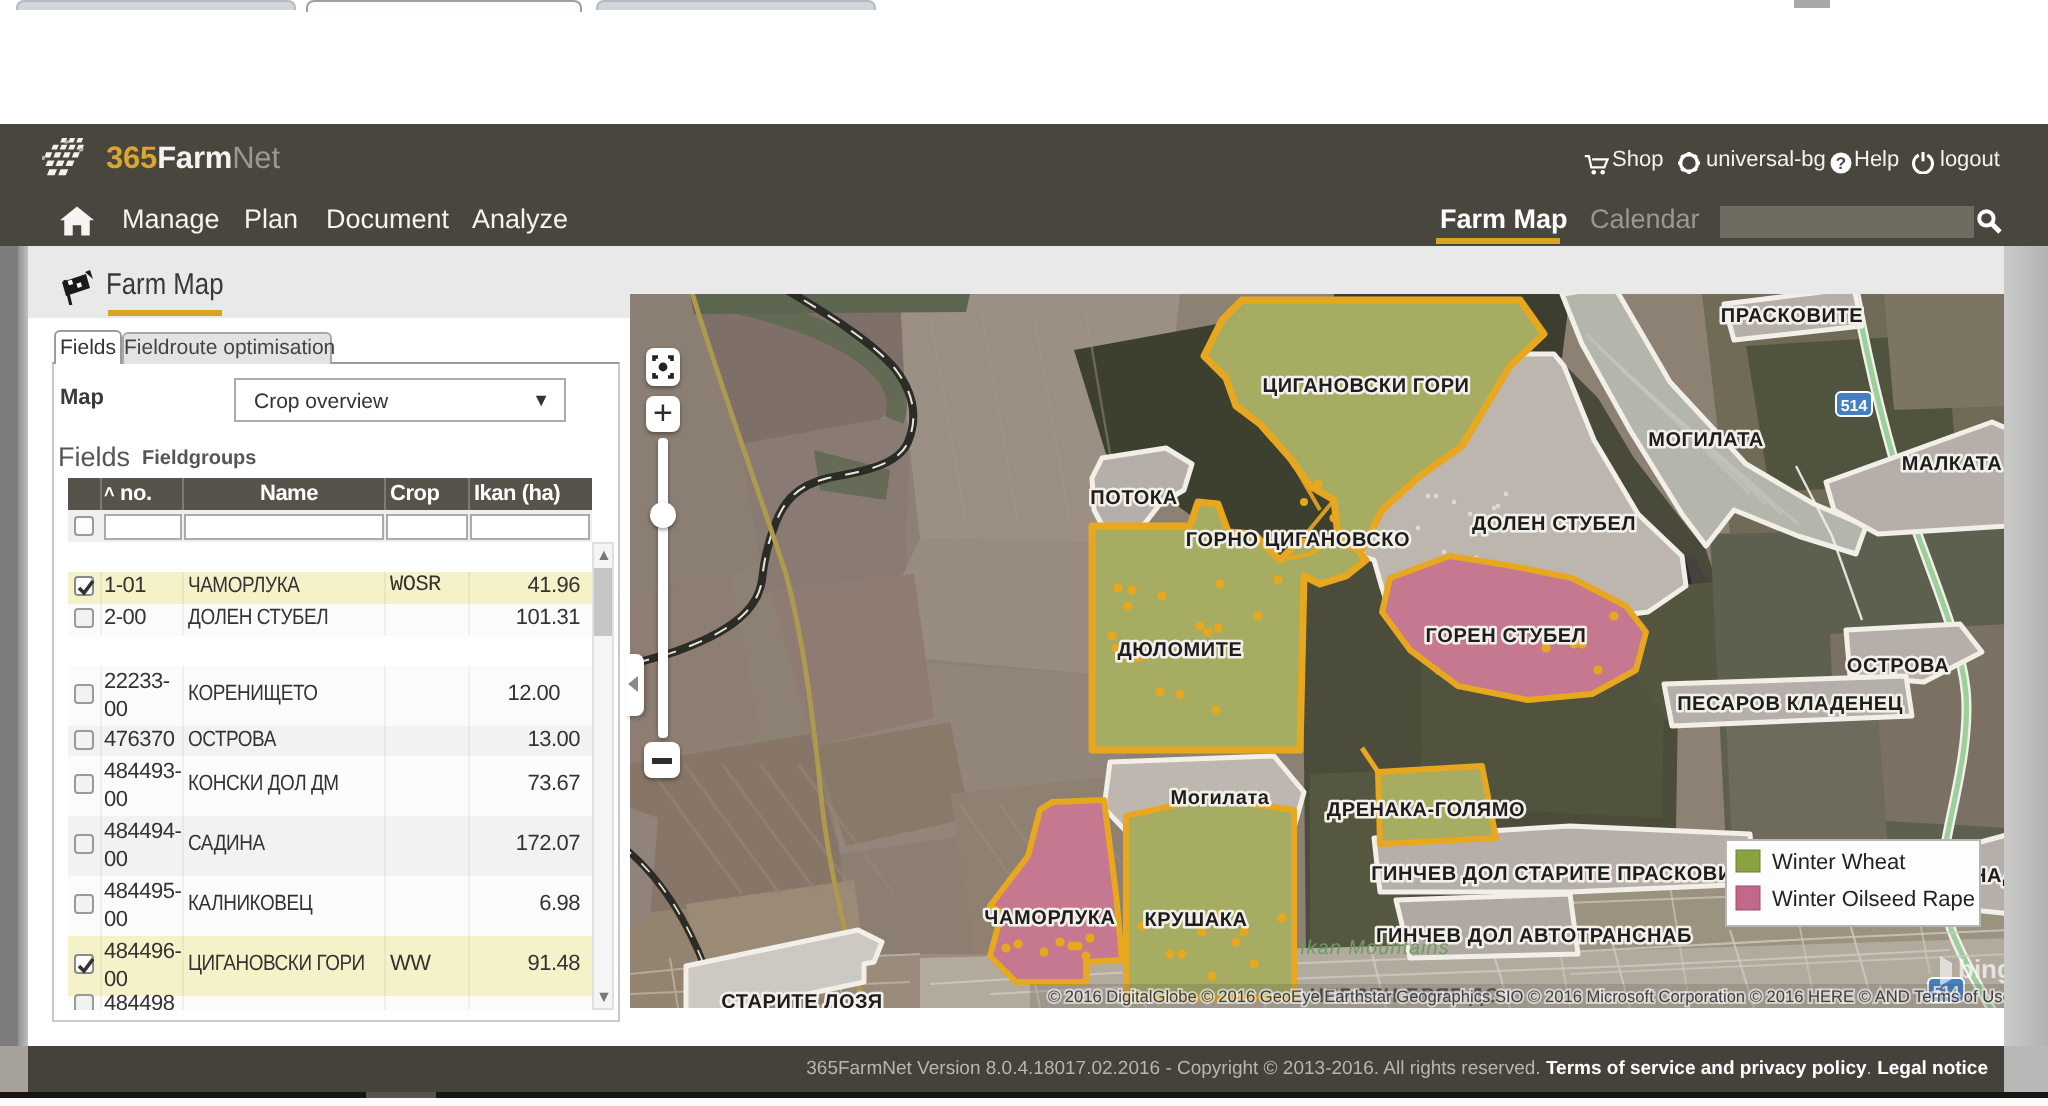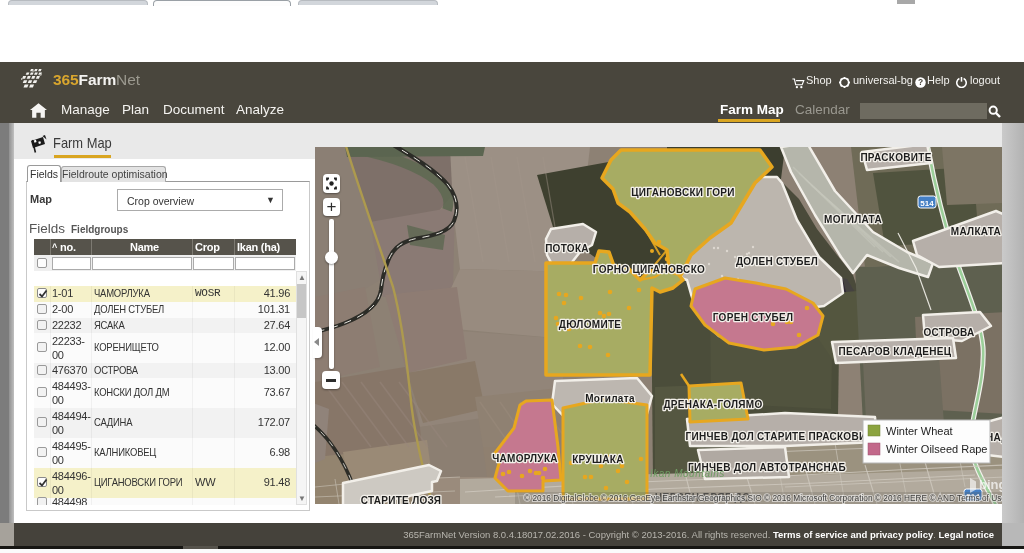--- a/index.html
+++ b/index.html
@@ -182,39 +182,29 @@
     <div style="position:absolute;left:0;top:63px;width:262px;height:16px;background:#fbfbfb;">
     <span style="position:absolute;left:16px;top:0;width:1px;height:16px;background:rgba(0,0,0,0.045);"></span>
     <span style="position:absolute;left:57px;top:0;width:1px;height:16px;background:rgba(0,0,0,0.045);"></span>
     <span style="position:absolute;left:158px;top:0;width:1px;height:16px;background:rgba(0,0,0,0.045);"></span>
     <span style="position:absolute;left:200px;top:0;width:1px;height:16px;background:rgba(0,0,0,0.045);"></span>
     <span style="position:absolute;left:3px;top:2px;width:10px;height:10px;background:#f2f2f2;border:1px solid #9a9a9a;border-radius:2px;"></span>
     <span style="position:absolute;left:18px;top:1px;">2-00</span>
     <span style="position:absolute;left:60px;top:1px;display:inline-block;transform:scaleX(0.86);transform-origin:0 0;white-space:nowrap;">ДОЛЕН СТУБЕЛ</span>
     <span style="position:absolute;right:6px;top:1px;">101.31</span>
     </div>
-    <div style="position:absolute;left:0;top:79px;width:262px;height:15px;background:#f2f2f2;">
-    <span style="position:absolute;left:16px;top:0;width:1px;height:15px;background:rgba(0,0,0,0.045);"></span>
-    <span style="position:absolute;left:57px;top:0;width:1px;height:15px;background:rgba(0,0,0,0.045);"></span>
-    <span style="position:absolute;left:158px;top:0;width:1px;height:15px;background:rgba(0,0,0,0.045);"></span>
-    <span style="position:absolute;left:200px;top:0;width:1px;height:15px;background:rgba(0,0,0,0.045);"></span>
-    <span style="position:absolute;left:3px;top:2px;width:10px;height:10px;background:#f2f2f2;border:1px solid #9a9a9a;border-radius:2px;"></span>
-    <span style="position:absolute;left:18px;top:1px;">22232</span>
-    <span style="position:absolute;left:60px;top:1px;display:inline-block;transform:scaleX(0.86);transform-origin:0 0;white-space:nowrap;">ЯСАКА</span>
-    <span style="position:absolute;right:6px;top:1px;">27.64</span>
-    </div>
     <div style="position:absolute;left:0;top:94px;width:262px;height:30px;background:#fbfbfb;">
     <span style="position:absolute;left:16px;top:0;width:1px;height:30px;background:rgba(0,0,0,0.045);"></span>
     <span style="position:absolute;left:57px;top:0;width:1px;height:30px;background:rgba(0,0,0,0.045);"></span>
     <span style="position:absolute;left:158px;top:0;width:1px;height:30px;background:rgba(0,0,0,0.045);"></span>
     <span style="position:absolute;left:200px;top:0;width:1px;height:30px;background:rgba(0,0,0,0.045);"></span>
     <span style="position:absolute;left:3px;top:9px;width:10px;height:10px;background:#f2f2f2;border:1px solid #9a9a9a;border-radius:2px;"></span>
     <span style="position:absolute;left:18px;top:1px;line-height:14px;">22233-<br>00</span>
     <span style="position:absolute;left:60px;top:8px;display:inline-block;transform:scaleX(0.86);transform-origin:0 0;white-space:nowrap;">КОРЕНИЩЕТО</span>
-    <span style="position:absolute;right:6px;top:8px;text-align:right;">12.00</span>
+    <span style="position:absolute;right:16px;top:8px;text-align:right;">12.00</span>
     </div>
     <div style="position:absolute;left:0;top:124px;width:262px;height:15px;background:#f2f2f2;">
     <span style="position:absolute;left:16px;top:0;width:1px;height:15px;background:rgba(0,0,0,0.045);"></span>
     <span style="position:absolute;left:57px;top:0;width:1px;height:15px;background:rgba(0,0,0,0.045);"></span>
     <span style="position:absolute;left:158px;top:0;width:1px;height:15px;background:rgba(0,0,0,0.045);"></span>
     <span style="position:absolute;left:200px;top:0;width:1px;height:15px;background:rgba(0,0,0,0.045);"></span>
     <span style="position:absolute;left:3px;top:2px;width:10px;height:10px;background:#f2f2f2;border:1px solid #9a9a9a;border-radius:2px;"></span>
     <span style="position:absolute;left:18px;top:1px;">476370</span>
     <span style="position:absolute;left:60px;top:1px;display:inline-block;transform:scaleX(0.86);transform-origin:0 0;white-space:nowrap;">ОСТРОВА</span>
     <span style="position:absolute;right:6px;top:1px;">13.00</span>

